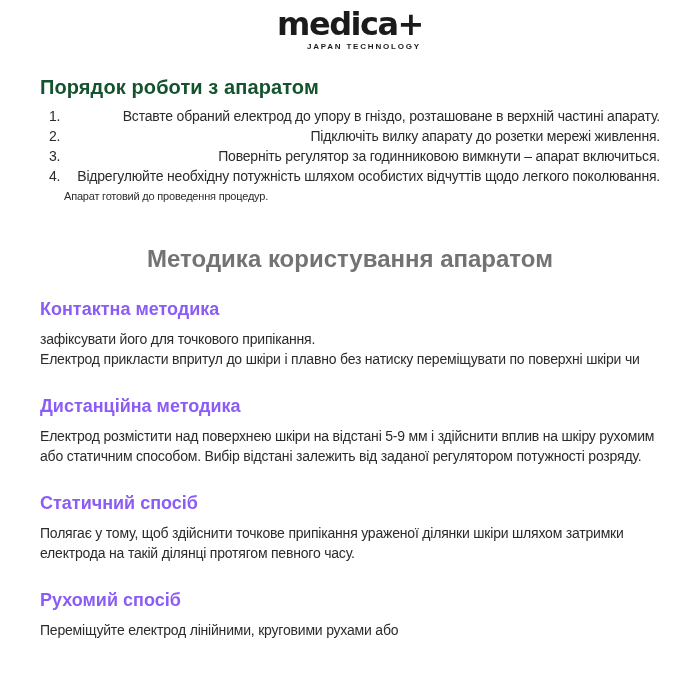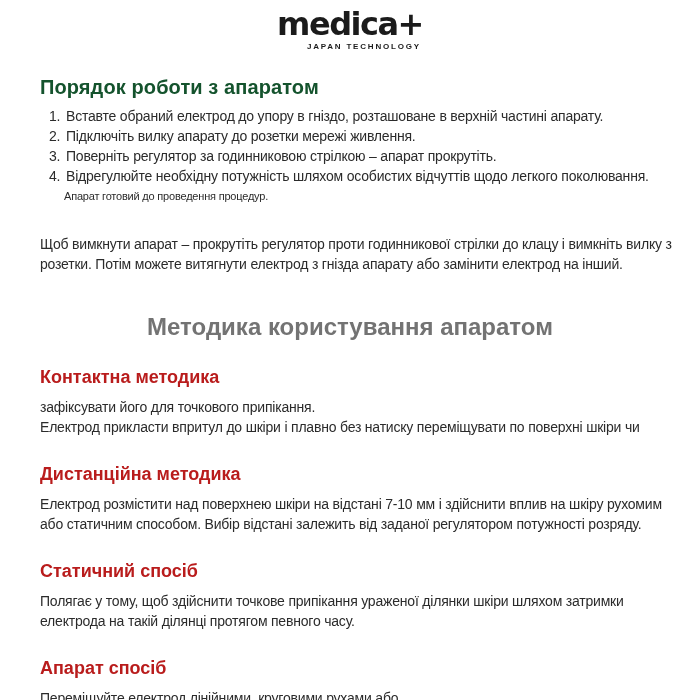--- a/index.html
+++ b/index.html
@@ -58,20 +58,21 @@
   ol.steps {
     margin-top: 7px;
     padding-left: 24px;
     font-size: 14px;
     line-height: 20px;
     letter-spacing: -0.2px;
   }
   ol.steps li {
     white-space: nowrap;
     padding-left: 2px;
+    text-align: right;
   }
   .step-note {
     margin-left: 24px;
     font-size: 11px;
     line-height: 20px;
     letter-spacing: -0.2px;
     white-space: nowrap;
   }
   .para {
     margin-top: 28px;
@@ -90,21 +91,21 @@
     font-weight: 700;
     line-height: 22px;
     color: #737373;
   }
   .method h3 {
     margin-top: 26px;
     margin-bottom: 9px;
     font-size: 18px;
     font-weight: 700;
     line-height: 22px;
-    color: #b91c1c;
+    color: #8b5cf6;
   }
   .method .para {
     margin-top: 0;
   }
   .method:first-of-type h3 {
     margin-top: 28px;
   }
 </style>
 </head>
 <body>
@@ -118,58 +119,54 @@
     </div>
   </header>
 
   <main class="content">
 
     <h1>Порядок роботи з апаратом</h1>
 
     <ol class="steps">
       <li>Вставте обраний електрод до упору в гніздо, розташоване в верхній частині апарату.</li>
       <li>Підключіть вилку апарату до розетки мережі живлення.</li>
-      <li>Поверніть регулятор за годинниковою стрілкою – апарат прокрутіть.</li>
+      <li>Поверніть регулятор за годинниковою вимкнути – апарат включиться.</li>
       <li>Відрегулюйте необхідну потужність шляхом особистих відчуттів щодо легкого поколювання.</li>
     </ol>
     <div class="step-note">Апарат готовий до проведення процедур.</div>
 
-    <p class="para">
-      <span class="pline">Щоб вимкнути апарат – прокрутіть регулятор проти годинникової стрілки до клацу і вимкніть вилку з</span>
-      <span class="pline">розетки. Потім можете витягнути електрод з гнізда апарату або замінити електрод на інший.</span>
-    </p>
 
     <h2 class="centered">Методика користування апаратом</h2>
 
     <section class="method">
       <h3>Контактна методика</h3>
       <p class="para">
         <span class="pline">зафіксувати його для точкового припікання.</span>
         <span class="pline">Електрод прикласти впритул до шкіри і плавно без натиску переміщувати по поверхні шкіри чи</span>
       </p>
     </section>
 
     <section class="method">
       <h3>Дистанційна методика</h3>
       <p class="para">
-        <span class="pline">Електрод розмістити над поверхнею шкіри на відстані 7-10 мм і здійснити вплив на шкіру рухомим</span>
+        <span class="pline">Електрод розмістити над поверхнею шкіри на відстані 5-9 мм і здійснити вплив на шкіру рухомим</span>
         <span class="pline">або статичним способом. Вибір відстані залежить від заданої регулятором потужності розряду.</span>
       </p>
     </section>
 
     <section class="method">
       <h3>Статичний спосіб</h3>
       <p class="para">
         <span class="pline">Полягає у тому, щоб здійснити точкове припікання ураженої ділянки шкіри шляхом затримки</span>
         <span class="pline">електрода на такій ділянці протягом певного часу.</span>
       </p>
     </section>
 
     <section class="method">
-      <h3>Апарат спосіб</h3>
+      <h3>Рухомий спосіб</h3>
       <p class="para">
         <span class="pline">Переміщуйте електрод лінійними, круговими рухами або</span>
 
       </p>
     </section>
 
   </main>
 </div>
 
 </body></html>

